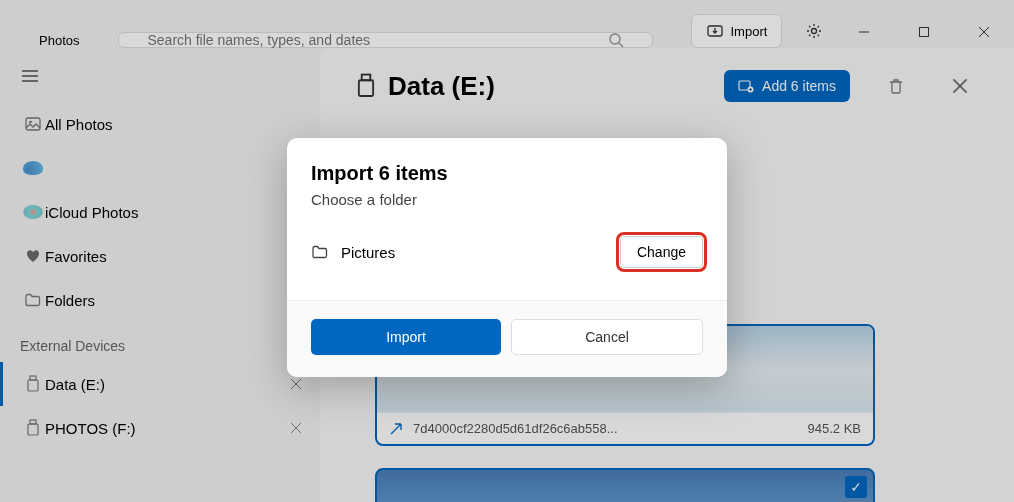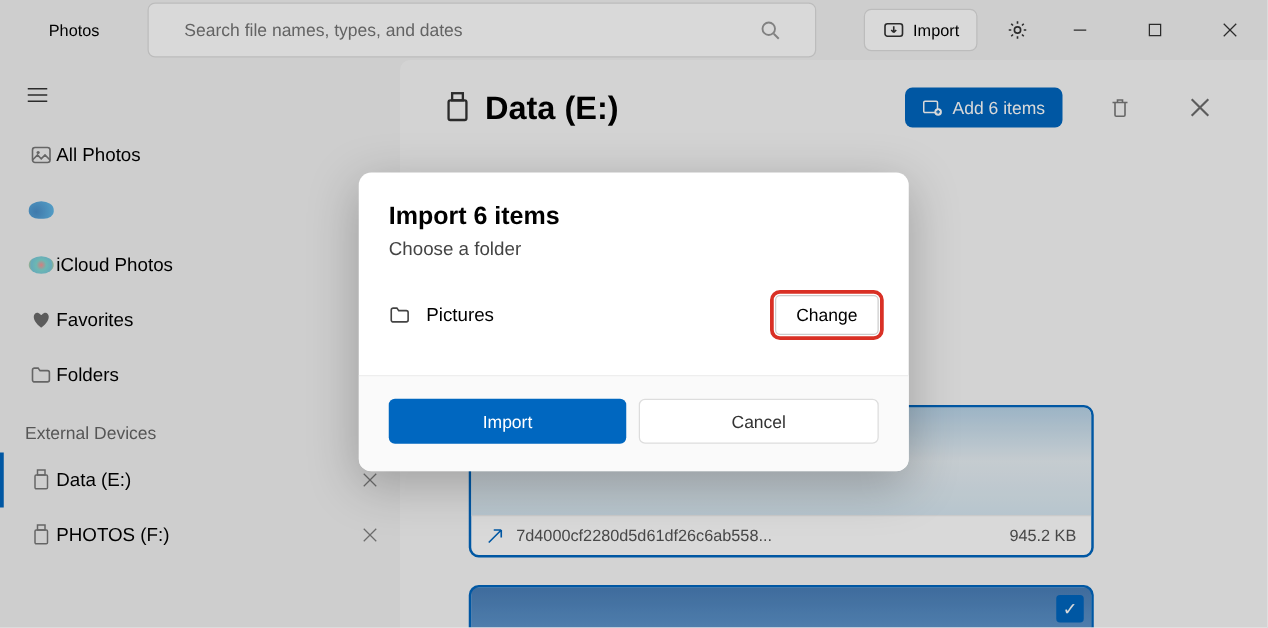--- a/index.html
+++ b/index.html
@@ -1,21 +1,21 @@
 <!DOCTYPE html>
 <html><head>
   <meta charset="utf-8">
   <style>
     * { margin: 0; padding: 0; box-sizing: border-box; font-family: "Segoe UI", -apple-system, sans-serif; }
     body { width: 1014px; height: 502px; background: #f3f3f3; overflow: hidden; position: relative; }
     
-    .titlebar { display: flex; align-items: center; height: 48px; padding: 0 8px; gap: 19px; }
+    .titlebar { display: flex; align-items: flex-end; height: 48px; padding: 0 8px; gap: 19px; }
     .app-icon { width: 24px; height: 24px; background: linear-gradient(135deg, #2196f3, #0d47a1); border-radius: 4px; margin-left: 8px; }
     .app-title { font-size: 13px; margin-left: 4px; margin-right: 20px; }
-    .searchbox { flex-shrink: 0; width: 535px; display: flex; align-items: center; background: #fff; border: 1px solid #ddd; border-radius: 6px; height: 44px; padding: 0 28px; }
+    .searchbox { flex-shrink: 0; width: 535px; display: flex; align-items: center; background: #fff; border: 1px solid #ddd; border-radius: 6px; height: 16px; padding: 0 28px; }
     .searchbox input { flex: 1; border: none; outline: none; font-size: 14px; color: #666; background: transparent; }
     .search-icon { width: 16px; height: 16px; opacity: 0.6; }
     .titlebar-spacer { flex: 1; }
     .import-btn { display: flex; align-items: center; gap: 6px; background: #fff; border: 1px solid #ddd; border-radius: 6px; height: 34px; padding: 0 14px; font-size: 13px; cursor: pointer; }
     .settings-btn { width: 34px; height: 34px; display: flex; align-items: center; justify-content: center; cursor: pointer; margin-left: 4px; }
     .window-controls { display: flex; gap: 16px; margin-left: auto; margin-right: 8px; }
     .win-btn { width: 44px; height: 32px; display: flex; align-items: center; justify-content: center; cursor: pointer; }
     
     .main { display: flex; height: calc(100% - 48px); }
     

